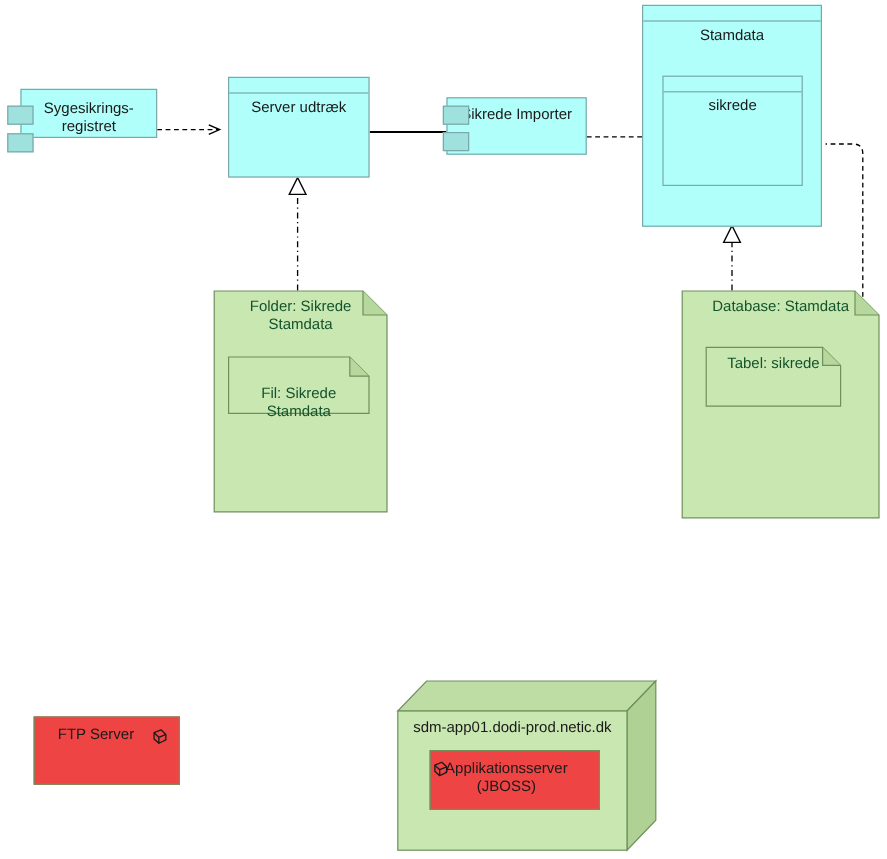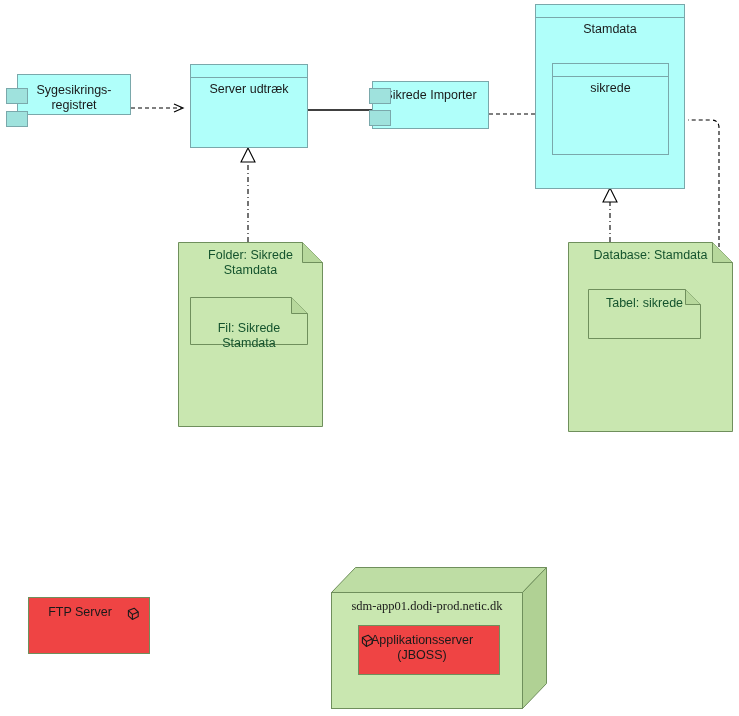--- a/index.html
+++ b/index.html
@@ -213,21 +213,21 @@
 
   <div class="node3d" style="position:absolute; left:331px; top:567px; width:216px; height:142px;">
     <svg width="216" height="142" viewBox="0 0 216 142">
 
       <path d="M0.5,25.5 L24.5,0.5 L215.5,0.5 L191.5,25.5 Z" fill="#bedda4" stroke="#6f8f5c" stroke-width="1"></path>
 
       <path d="M191.5,25.5 L215.5,0.5 L215.5,116.5 L191.5,141.5 Z" fill="#b0d194" stroke="#6f8f5c" stroke-width="1"></path>
 
       <rect x="0.5" y="25.5" width="191" height="116" fill="#c9e7b0" stroke="#6f8f5c" stroke-width="1"></rect>
     </svg>
-    <div class="green-label" style="top:32px; left:0; width:192px;font-family:Liberation Serif, serif;">sdm-app01.dodi-prod.netic.dk</div>
+    <div class="green-label" style="top:32px; left:0; width:192px;">sdm-app01.dodi-prod.netic.dk</div>
 
     <div class="green-plain" style="left:27px; top:58px; width:142px; height:50px;">
       <div class="green-label" style="top:7px; padding-right:14px;">Applikationsserver
 (JBOSS)</div>
       <svg class="node-icon" style="right:10px; top:7px;" width="16" height="16" viewBox="0 0 16 16">
         <path d="M3.4,4.6 L9.2,2.2 L13.2,6.0 L13.2,10.6 L7.4,13.4 L3.4,9.8 Z" fill="none" stroke="#1a1a1a" stroke-width="1.1" stroke-linejoin="round"></path>
         <path d="M3.4,4.6 L7.4,8.4 L13.2,6.0 M7.4,8.4 L7.4,13.4" fill="none" stroke="#1a1a1a" stroke-width="1.1" stroke-linejoin="round"></path>
       </svg>
     </div>
   </div>

